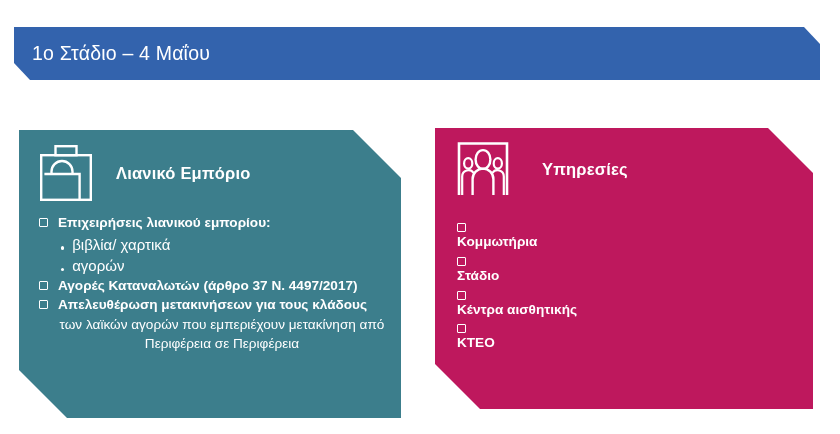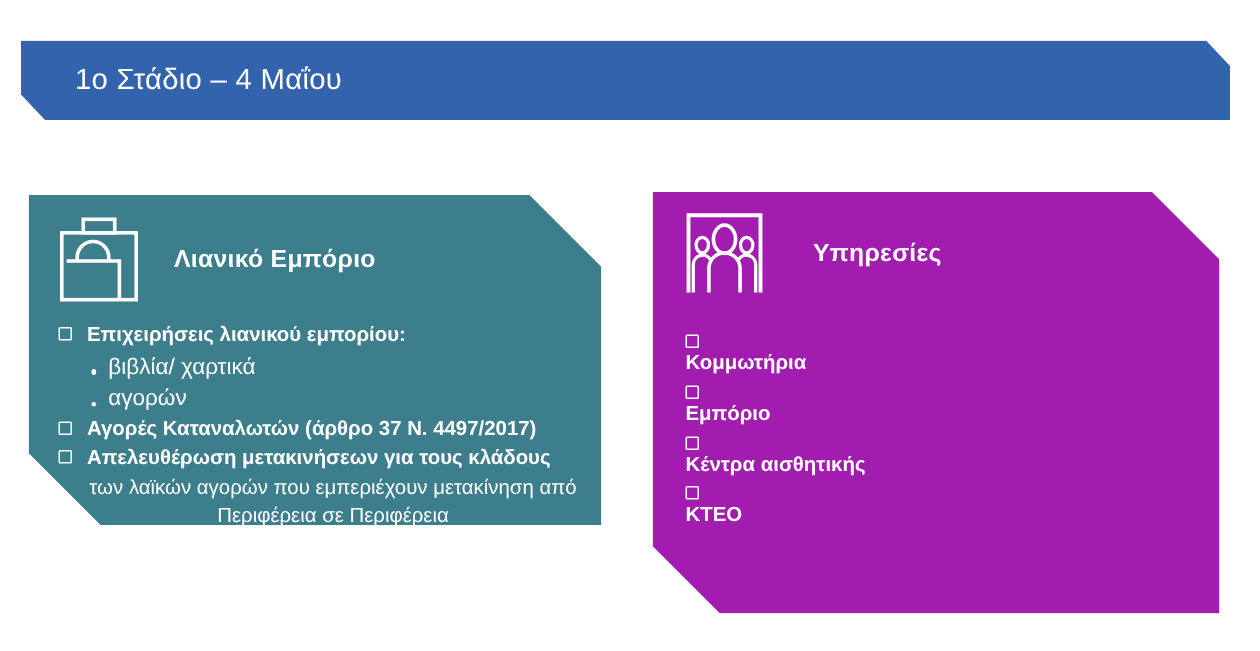--- a/index.html
+++ b/index.html
@@ -27,45 +27,45 @@
     background: #3363AD;
     -webkit-clip-path: polygon(0 0, calc(100% - 16px) 0, 100% 17px, 100% 100%, 16px 100%, 0 calc(100% - 17px));
     clip-path: polygon(0 0, calc(100% - 16px) 0, 100% 17px, 100% 100%, 16px 100%, 0 calc(100% - 17px));
     display: flex;
     align-items: center;
   }
   .banner-title {
     font-size: 19.5px;
     font-weight: 400;
     letter-spacing: .2px;
-    padding-left: 36px;
+    padding-left: 18px;
     color: #ffffff;
     white-space: nowrap;
   }
 
   
   .card {
     position: absolute;
     box-sizing: border-box;
   }
   .card-retail {
     left: 19px;
     top: 130px;
     width: 382px;
-    height: 220px;
+    height: 288px;
     background: #3C7E8C;
     -webkit-clip-path: polygon(0 0, calc(100% - 48px) 0, 100% 48px, 100% 100%, 48px 100%, 0 calc(100% - 48px));
     clip-path: polygon(0 0, calc(100% - 48px) 0, 100% 48px, 100% 100%, 48px 100%, 0 calc(100% - 48px));
   }
   .card-services {
     left: 435px;
     top: 128px;
     width: 378px;
     height: 281px;
-    background: #a21caf;
+    background: #be185d;
     -webkit-clip-path: polygon(0 0, calc(100% - 45px) 0, 100% 45px, 100% 100%, 45px 100%, 0 calc(100% - 45px));
     clip-path: polygon(0 0, calc(100% - 45px) 0, 100% 45px, 100% 100%, 45px 100%, 0 calc(100% - 45px));
   }
 
   
   .card-head {
     display: flex;
     align-items: center;
   }
   .card-retail .card-head { padding: 14px 0 0 19px; }
@@ -215,21 +215,21 @@
     <div class="card-title">Υπηρεσίες</div>
   </div>
 
   <div class="card-body">
     <div class="lvl1">
       <span class="box-bullet"></span>
       <span class="lvl1-text">Κομμωτήρια</span>
     </div>
     <div class="lvl1">
       <span class="box-bullet"></span>
-      <span class="lvl1-text">Εμπόριο</span>
+      <span class="lvl1-text">Στάδιο</span>
     </div>
     <div class="lvl1">
       <span class="box-bullet"></span>
       <span class="lvl1-text">Κέντρα αισθητικής</span>
     </div>
     <div class="lvl1">
       <span class="box-bullet"></span>
       <span class="lvl1-text">ΚΤΕΟ</span>
     </div>
   </div>

